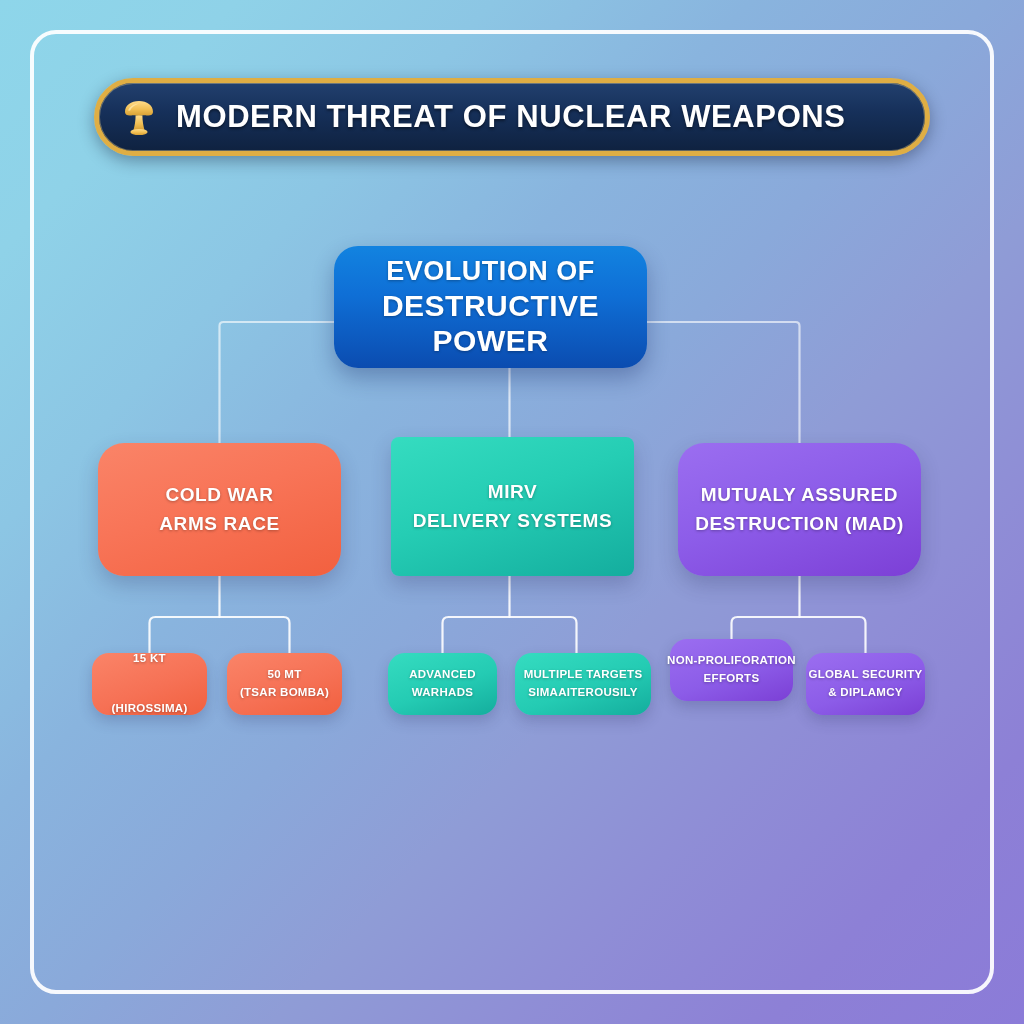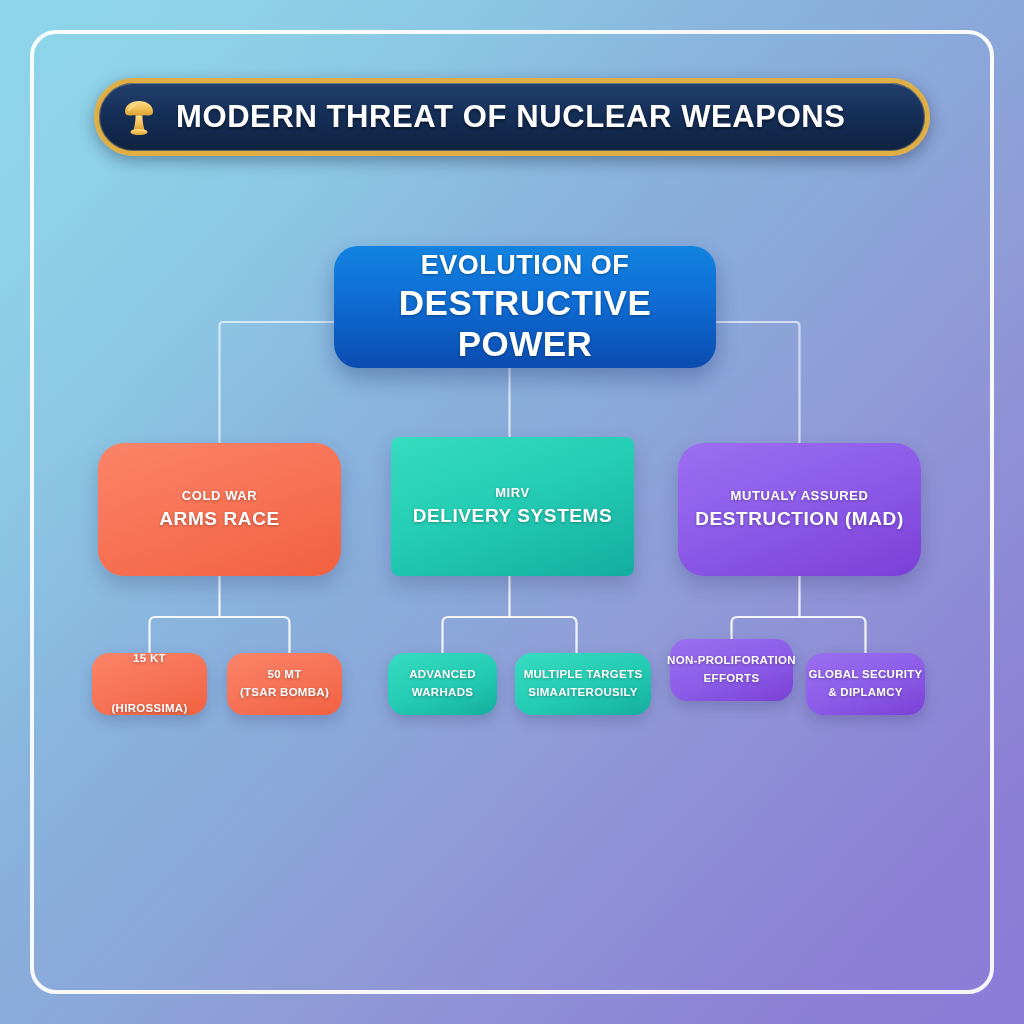--- a/index.html
+++ b/index.html
@@ -96,28 +96,28 @@
     align-items: center;
     justify-content: center;
     text-align: center;
     color: #ffffff;
     text-shadow: 0 1px 3px rgba(0,0,0,0.3);
   }
 
   #node-root {
     left: 334px;
     top: 246px;
-    width: 382px;
+    width: 313px;
     height: 122px;
     border-radius: 24px;
     background: linear-gradient(180deg, #1283e0 0%, #0f6fd6 40%, #0b4cb0 100%);
     box-shadow: 0 10px 22px rgba(20,40,100,0.33);
   }
   #node-root .l1 { font-size: 27px; font-weight: bold; letter-spacing: .5px; line-height: 1.18; }
-  #node-root .l2 { font-size: 35px; font-weight: bold; letter-spacing: .5px; line-height: 1.18; }
+  #node-root .l2 { font-size: 30px; font-weight: bold; letter-spacing: .5px; line-height: 1.18; }
 
   .mid {
     width: 243px;
     height: 133px;
     border-radius: 26px;
     box-shadow: 0 9px 20px rgba(40,40,90,0.24);
   }
   #node-mid-0 {
     left: 98px; top: 443px;
     background: linear-gradient(160deg, #fa8468 0%, #f87457 45%, #f2603f 100%);
@@ -125,21 +125,21 @@
   #node-mid-1 {
     left: 391px; top: 437px;
     height: 139px;
     background: linear-gradient(160deg, #35dcc0 0%, #25cdb4 45%, #14ad9e 100%);
     border-radius: 8px;
   }
   #node-mid-2 {
     left: 678px; top: 443px;
     background: linear-gradient(160deg, #9b6ef0 0%, #8d5de9 45%, #7c3fd6 100%);
   }
-  .mid .l1 { font-size: 13px; font-weight: bold; letter-spacing: .6px; line-height: 1.5; }
+  .mid .l1 { font-size: 19px; font-weight: bold; letter-spacing: .6px; line-height: 1.5; }
   .mid .l2 { font-size: 19px; font-weight: bold; letter-spacing: .6px; line-height: 1.5; }
 
   .leaf {
     height: 62px;
     border-radius: 17px;
     box-shadow: 0 6px 14px rgba(40,40,90,0.22);
     padding: 0 6px;
   }
   .leaf .l1, .leaf .l2 {
     font-size: 11.5px;

